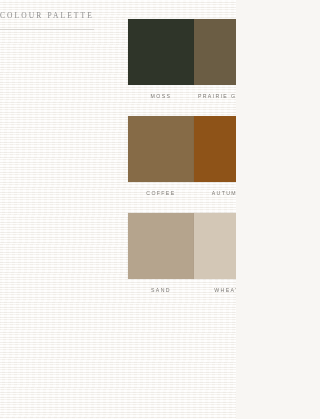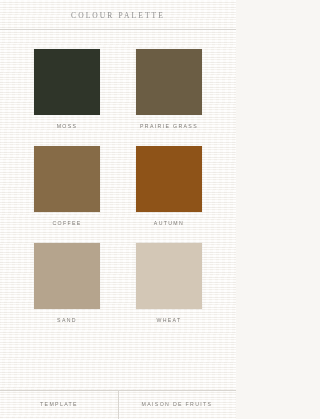--- a/index.html
+++ b/index.html
@@ -33,21 +33,21 @@
         rgba(238,234,228,0.45) 5px
       ),
       repeating-linear-gradient(
         92deg,
         rgba(255,255,255,0.55) 0px,
         rgba(255,255,255,0.55) 3px,
         rgba(236,232,226,0.35) 3px,
         rgba(236,232,226,0.35) 6px
       );
     display: flex;
-    flex-direction: column;
+    flex-direction: row;
   }
 
   
   .header {
     padding-top: 12px;
     text-align: center;
     flex: 0 0 auto;
   }
   .header-title {
     font-family: "Liberation Serif", serif;

